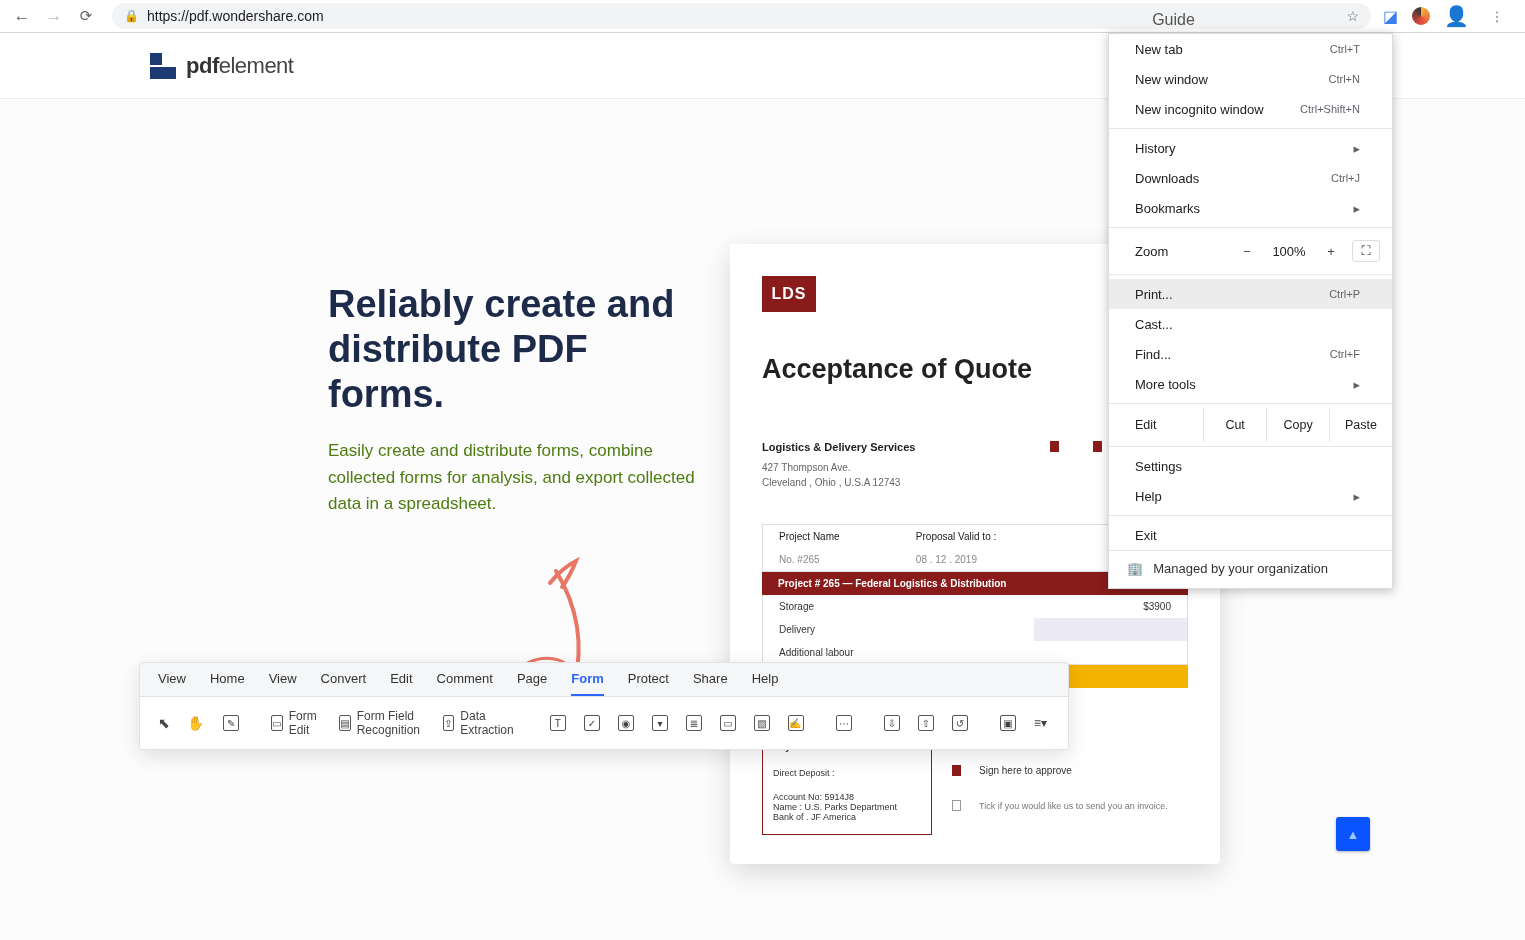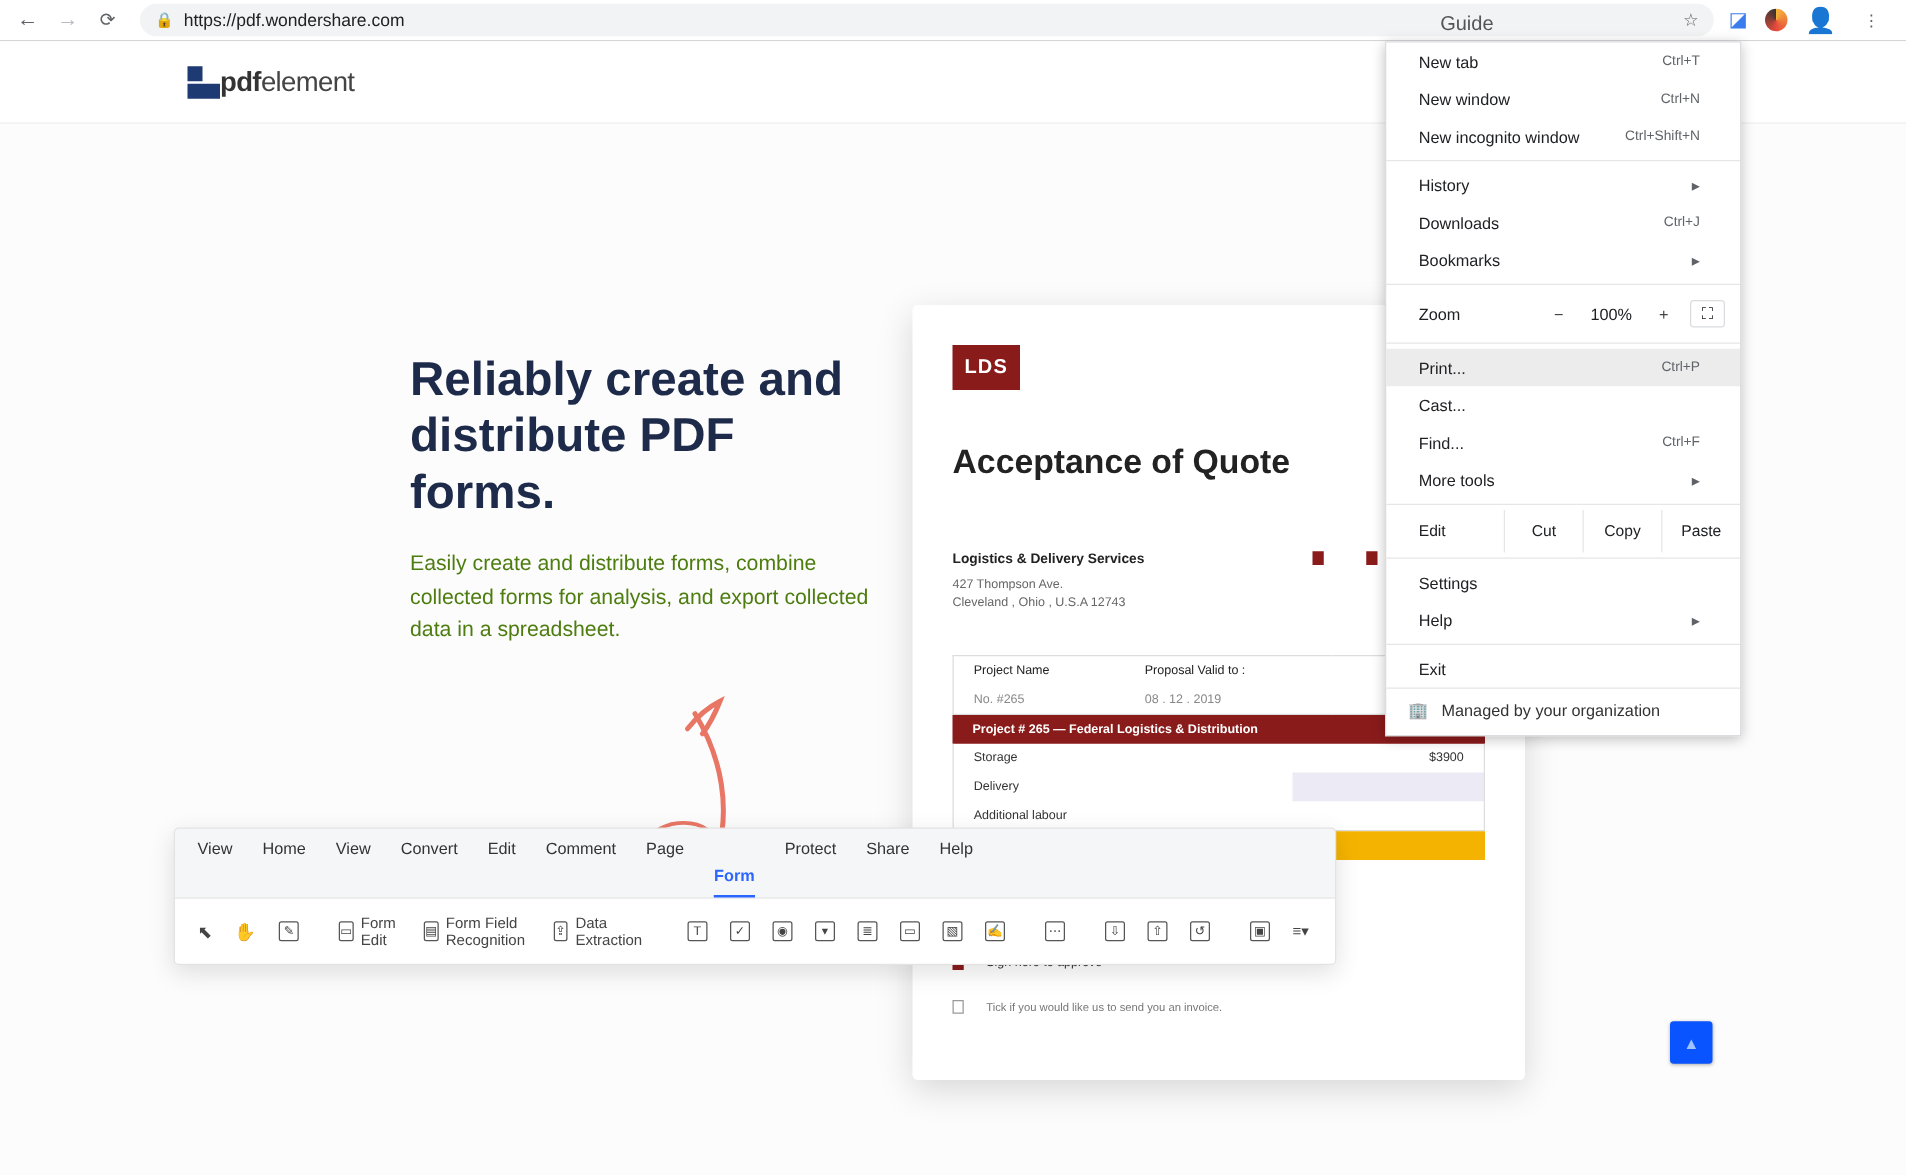--- a/index.html
+++ b/index.html
@@ -9,21 +9,21 @@
   .nav-btn          { width:28px; height:28px; border-radius:50%; display:flex; align-items:center; justify-content:center; color:#5f6368; cursor:pointer;}
   .arrow            { font-size:17px; }
   .reload           { font-size:15px; }
   .omnibox          { flex:1; margin:0 8px; height:26px; border-radius:14px; background:#f1f3f4; display:flex; align-items:center; padding:0 12px; gap:8px; color:#202124; font-size:14px;}
   .lock             { font-size:12px; color:#5f6368;}
   .chrome-icons     { display:flex; align-items:center; gap:14px; padding-right:6px;}
   .circle-icon      { width:18px; height:18px; border-radius:50%; }
   .more-btn         { width:28px; height:28px; display:flex; align-items:center; justify-content:center; color:#5f6368;}
   
   .site-header      { height:66px; background:#fff; border-bottom:1px solid #eee; display:flex; align-items:center; padding:0 140px 0 150px;}
-  .logo             { display:flex; align-items:center; }
+  .logo             { display:flex; align-items:center; gap:10px; }
   .logo-mark        { display:inline-block; position:relative; width:26px; height:26px;}
   .logo-mark::before{ content:""; position:absolute; left:0; top:0; width:12px; height:12px; background:#1e3a73;}
   .logo-mark::after { content:""; position:absolute; left:0; top:14px; width:26px; height:12px; background:#1e3a73;}
   .logo-text        { font-size:22px; color:#444; letter-spacing:-.5px;}
   .logo-text b      { font-weight:700; color:#333;}
   .main-nav         { margin-left:auto; display:flex; gap:28px; font-size:16px; color:#555;flex-direction:column;}
   .main-nav span    { cursor:pointer;}
   .cta              { margin-left:24px; background:#0a54ff; color:#fff; font-weight:700; font-size:14px; padding:11px 18px; border-radius:3px; cursor:pointer; white-space:nowrap;}
   
   .page             { position:relative; height:840px; }
@@ -54,21 +54,21 @@
   .pay-left         { width:170px; border:1px solid #8a1b1b; padding:10px; font-size:9px; }
   .pay-left .hdr    { font-weight:700; font-size:10px; margin-bottom:16px;}
   .pay-right        { flex:1; font-size:10px; }
   .pr-row           { display:flex; align-items:center; gap:18px; margin-bottom:24px;}
   .pr-row .sq       { width:9px; height:11px; background:#8a1b1b;}
   .pr-row.last .sq  { background:#fff; border:1px solid #999;}
   
   .editor           { position:absolute; left:139px; top:563px; width:930px; background:#f5f6f7; border:1px solid #e3e3e3; border-radius:4px; box-shadow:0 6px 20px rgba(0,0,0,.12); overflow:hidden;}
   .tabs             { display:flex; gap:24px; padding:8px 18px 0; font-size:13px; border-bottom:1px solid #e3e3e3;}
   .tabs span        { padding-bottom:8px; cursor:pointer; color:#333;}
-  .tabs .active     { color:#2a66ff; border-bottom:2px solid #2a66ff; font-weight:600;margin-top:22px;}
+  .tabs .active     { color:#2a66ff; border-bottom:2px solid #2a66ff; font-weight:600;}
   .tools            { display:flex; align-items:center; gap:6px; padding:8px 12px; background:#fff; font-size:12px; color:#444;}
   .tool-btn         { display:flex; align-items:center; gap:6px; padding:4px 6px; border-radius:3px; cursor:pointer;}
   .tico             { width:16px; height:16px; border:1px solid #555; border-radius:2px; display:flex; align-items:center; justify-content:center; font-size:10px;}
   .sep              { width:1px; height:22px; background:#e0e0e0; margin:0 4px;}
   
   .ctxmenu          { position:absolute; right:132px; top:33px; width:285px; background:#fff; border:1px solid #dadce0; box-shadow:0 2px 10px rgba(0,0,0,.25); font-size:13px; color:#202124; z-index:50;}
   .ctxmenu .row     { display:flex; align-items:center; justify-content:space-between; height:30px; padding:0 32px 0 26px; cursor:pointer;}
   .ctxmenu .row:hover, .ctxmenu .row.hi { background:#ececec;}
   .ctxmenu .sepln   { height:1px; background:#e6e6e6; margin:4px 0;}
   .ctxmenu .sub     { color:#5f6368; font-size:11px;}
@@ -187,20 +187,27 @@
           </tr>
       <tr>
             <td>Additional labour</td>
             <td></td>
           </tr>
     </tbody>
       </table>
     <div class="total-bar">Total</div>
 
     <div class="pay-box">
+      <div class="pay-left">
+        <div class="hdr">Payment Information</div>
+        <div style="margin-bottom:14px">Direct Deposit :</div>
+        <div>Account No: 5914J8</div>
+        <div>Name : U.S. Parks Department</div>
+        <div>Bank of . JF America</div>
+      </div>
       <div class="pay-right">
         <div class="pr-row">
             <div class="sq"></div>
             <span>Position</span>
           </div>
         <div class="pr-row">
             <div class="sq"></div>
             <span>Sign here to approve</span>
           </div>
         <div class="pr-row last">

